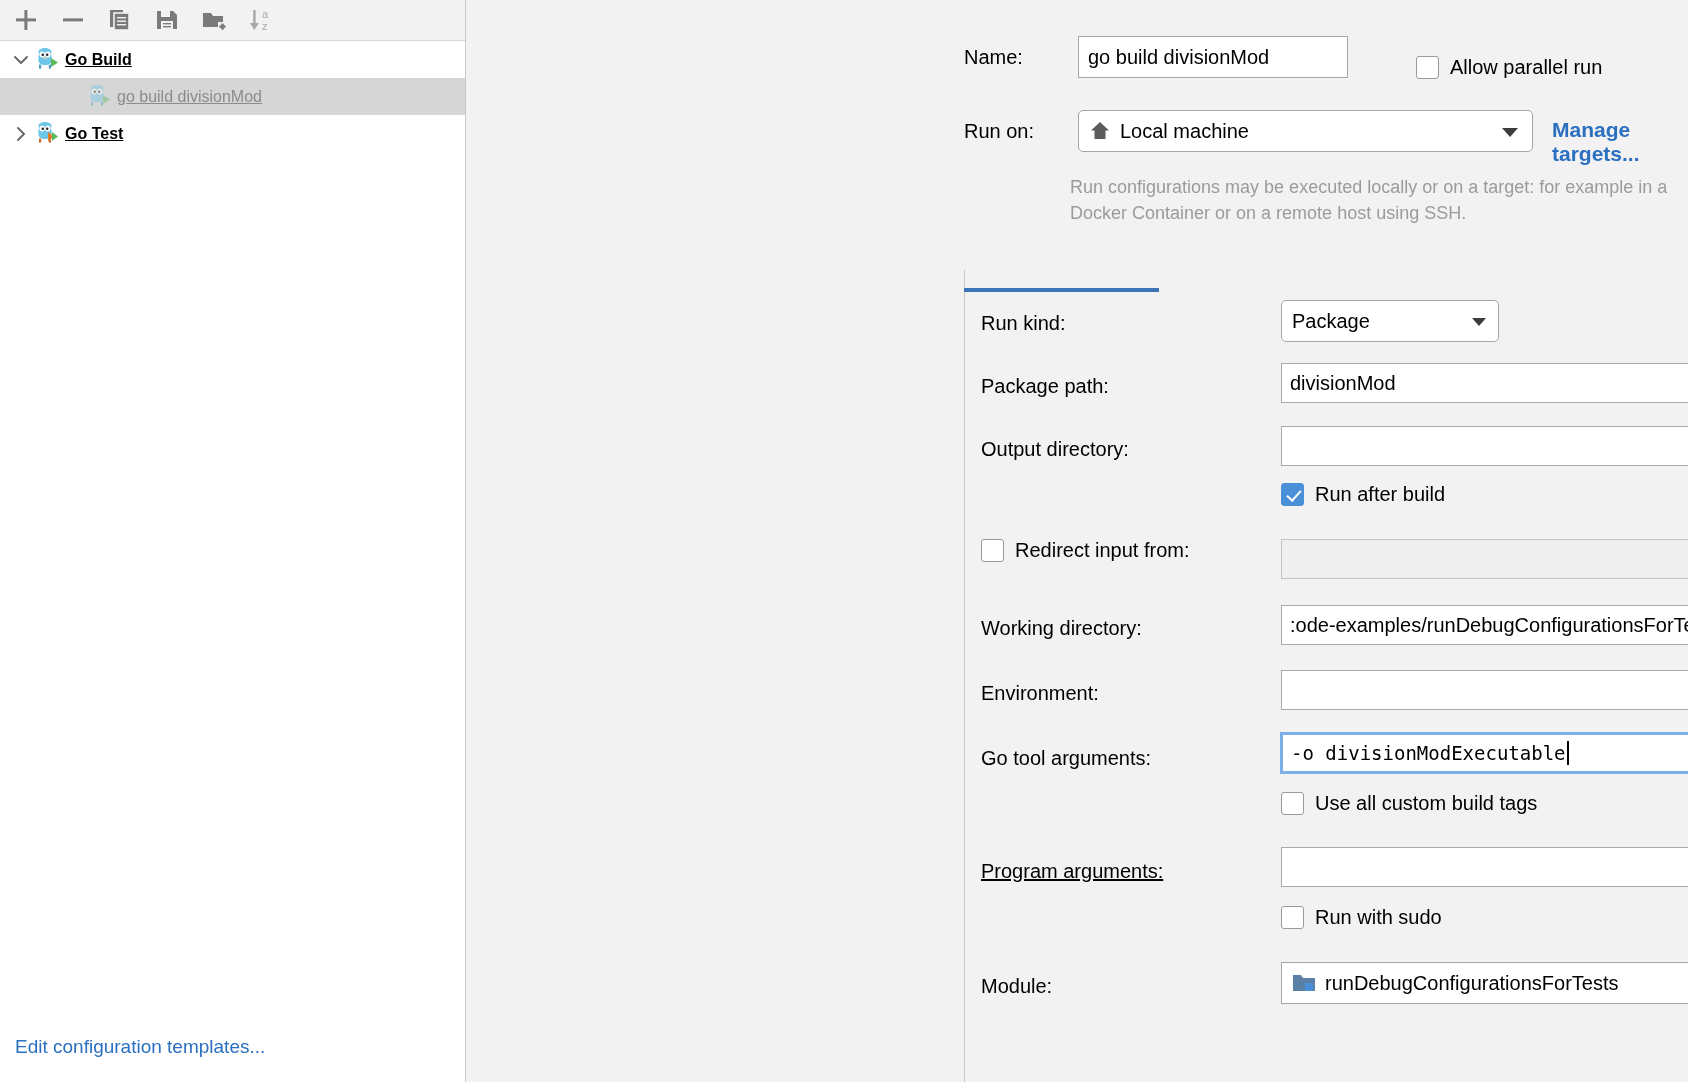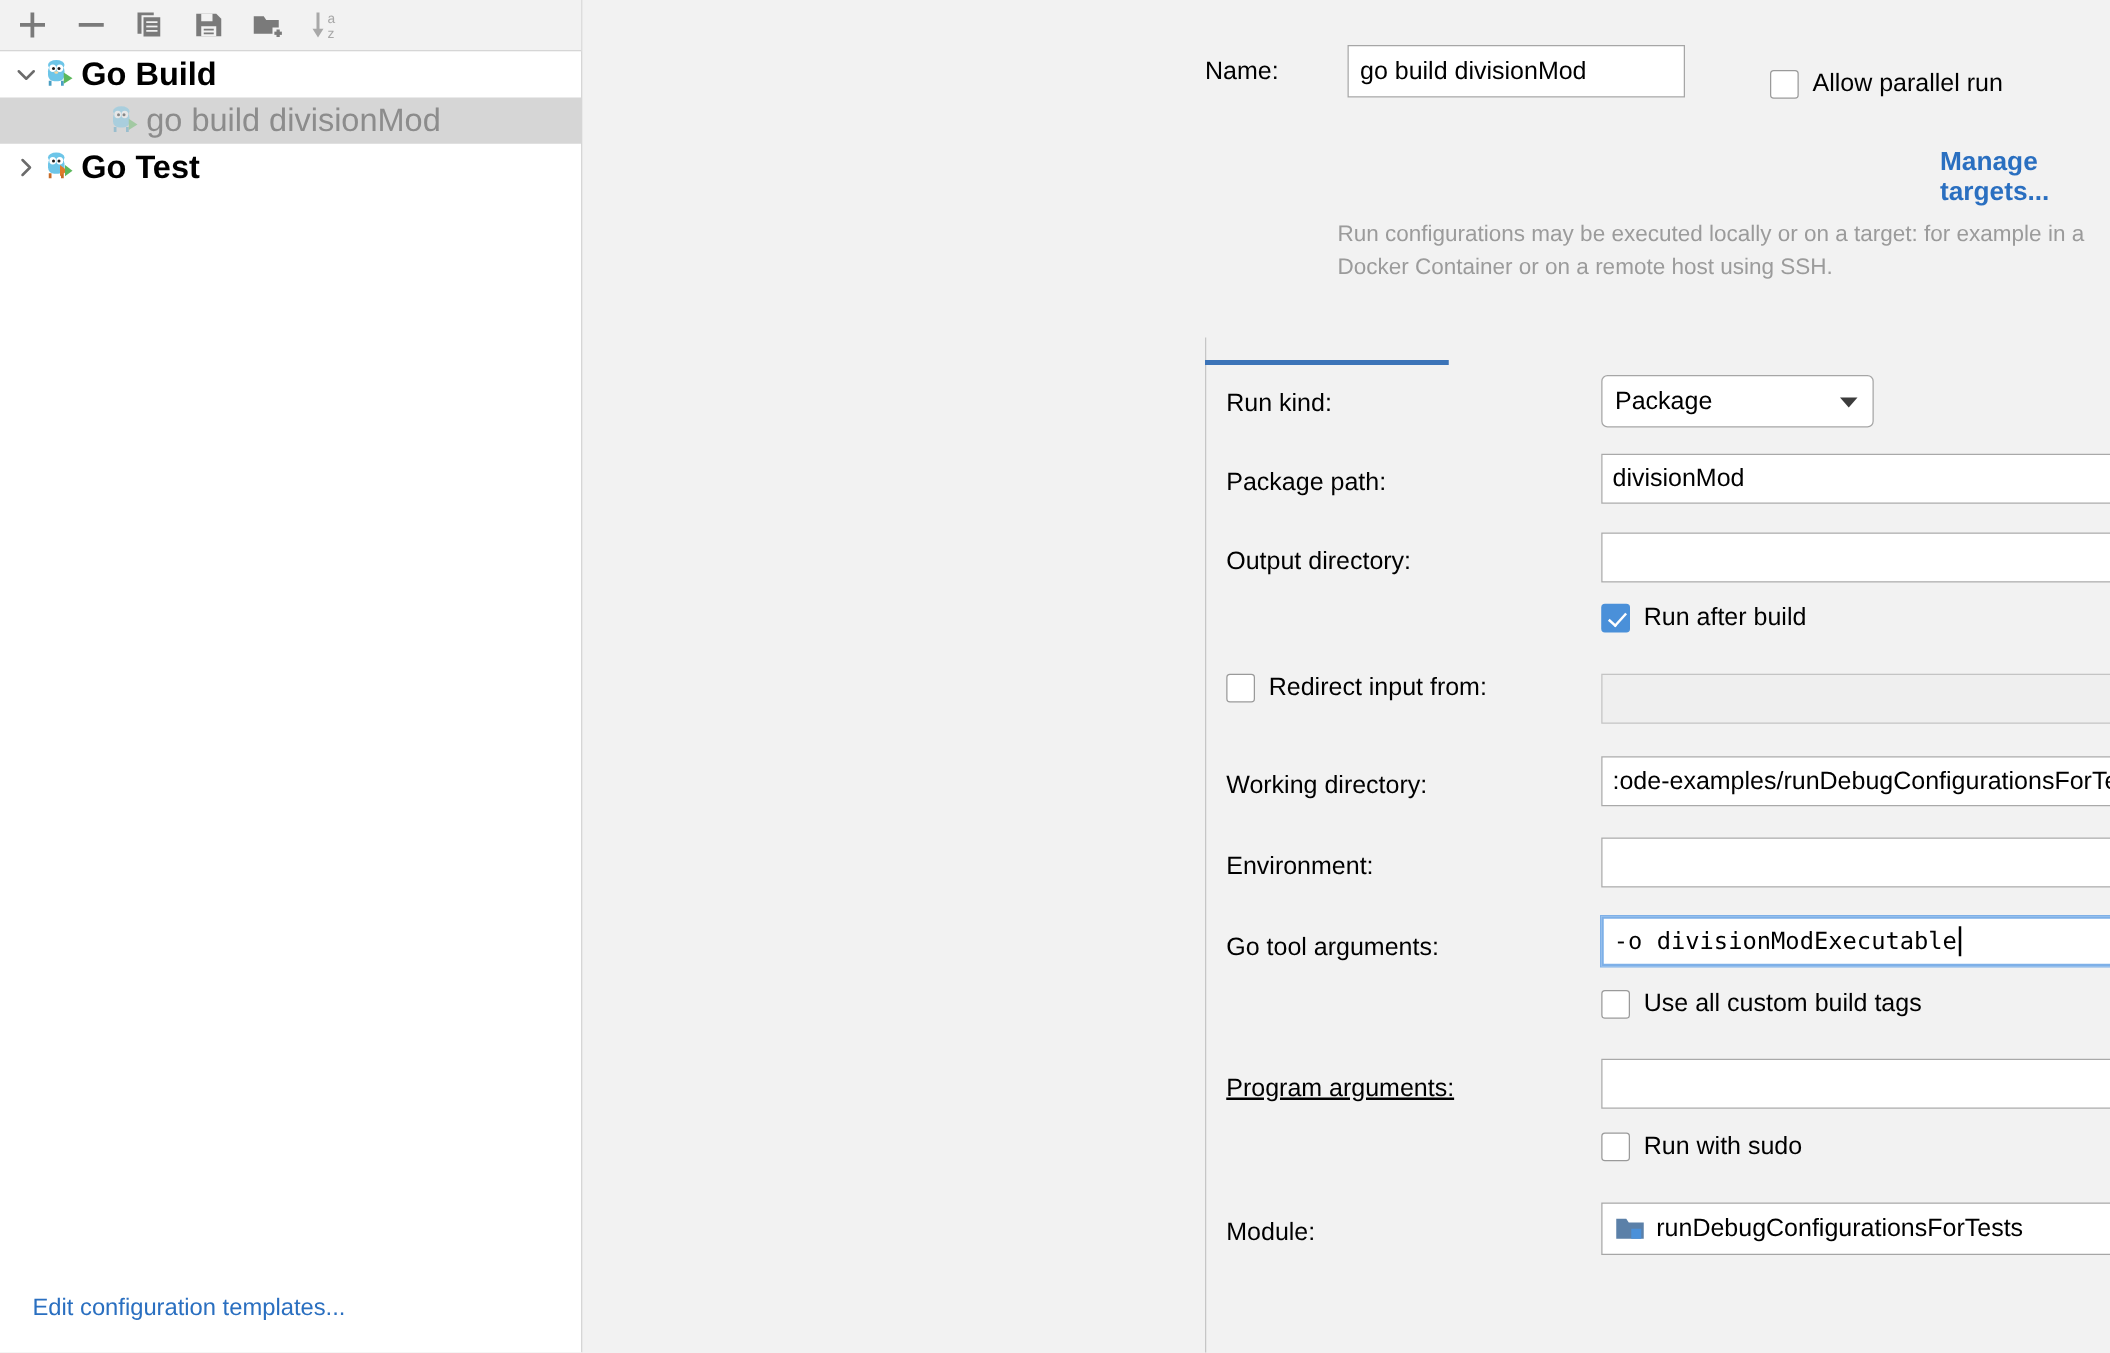--- a/index.html
+++ b/index.html
@@ -41,27 +41,27 @@
     height: 37px; display: flex; align-items: center;
     padding-left: 8px; position: relative;
   }
   .treerow.selected { background: #d6d6d6; }
   .twisty {
     width: 26px; height: 37px; display: flex;
     align-items: center; justify-content: center;
     flex: 0 0 26px;
   }
   .gopher { width: 26px; height: 26px; flex: 0 0 26px; margin-right: 5px; position: relative; }
-  .tree-label { font-size: 26px; color: #000; }
+  .tree-label { font-size: 16px; color: #000; text-decoration: underline; }
   .tree-label.bold { font-weight: bold; }
   .tree-label.muted { color: #8c8c8c; }
   .childrow { padding-left: 86px; }
 
   #edit-templates {
-    position: absolute; left: 26px; bottom: 24px;
+    position: absolute; left: 15px; bottom: 24px;
     font-size: 19px; color: #2a6fc0; cursor: pointer;
   }
 
   
   #right {
     flex: 1 1 auto; height: 1082px;
     background: #f2f2f2; position: relative;
     padding-left: 32px;
   }
 
@@ -294,20 +294,32 @@
     <div id="namerow">
       <span class="flabel" id="name-label">Name:</span>
       <div class="textinput" id="name-input">go build divisionMod</div>
     </div>
 
     <div class="cbrow" id="allowparallel">
       <span class="checkbox"></span>
       <span class="cblabel">Allow parallel run</span>
     </div>
 
+    <div id="runonrow">
+      <span class="flabel" id="runon-label">Run on:</span>
+      <div class="combo" id="runon-combo">
+        <span style="margin-right:9px;display:inline-flex;">
+          <svg width="22" height="22" viewBox="0 0 22 22">
+              <path d="M11 2 L20 10.5 H16.5 V19 H5.5 V10.5 H2 Z" fill="#5c5c5c"></path>
+            </svg>
+        </span>
+        <span>Local machine</span>
+        <span class="arrow"></span>
+      </div>
+    </div>
 
     <div id="manage-targets">Manage targets...</div>
 
     <div id="hint">Run configurations may be executed locally or on a target: for example in a Docker Container or on a remote host using SSH.</div>
 
     <div id="tabs">
       <div class="tab">Configuration</div>
       <div class="tab">Logs</div>
     </div>
     <div id="paneltopline"></div>

